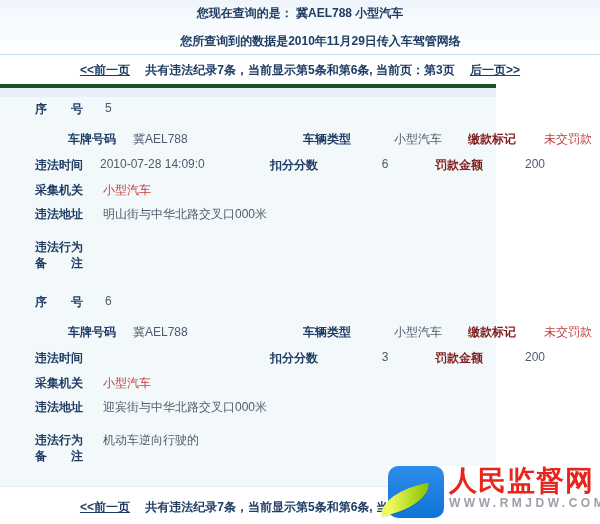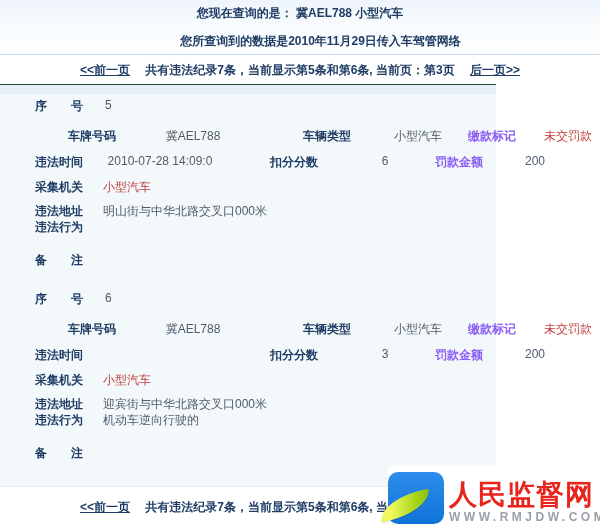--- a/index.html
+++ b/index.html
@@ -18,43 +18,43 @@
   
   .pagination { position:absolute; left:0; width:600px; height:28px; line-height:28px;
                 text-align:center; font-size:12px; font-weight:bold; color:#1e3c64; background:#fff; }
   .pagination.top { top:56px; }
   .pagination.bottom { top:492px; height:30px; line-height:30px; }
   .pglink { color:#1e3c64; text-decoration:underline; cursor:pointer; margin:0 6px; }
   .pgsummary { margin:0 6px; }
 
   
   .records { position:absolute; top:84px; left:0; width:496px; height:403px;
-             background:#f3f8fb; border-top:1px solid #14532d; border-bottom:1px solid #e2edf5; }
+             background:#f3f8fb; border-top:4px solid #14532d; border-bottom:1px solid #e2edf5; }
   .records::before { content:""; position:absolute; top:0; left:0; width:100%; height:9px;
              background:#e7f0f8; }
   .record { position:absolute; left:0; width:600px; }
   .record.r0 { top:13px; }
   .record.r1 { top:206px; }
   .row { position:absolute; left:0; width:600px; height:16px; font-size:12px; }
   .row.y0 { top:0; } .row.y1 { top:30px;margin-left:33px; } .row.y2 { top:56px; } .row.y3 { top:81px; }
-  .row.y4 { top:105px; } .row.y5 { top:121px; } .row.y6 { top:154px;text-align:right; }
+  .row.y4 { top:105px; } .row.y5 { top:138px; } .row.y6 { top:154px;text-align:right; }
   .lbl  { position:absolute; left:35px;  font-weight:bold; color:#1e3c64; white-space:pre; }
   .lbl2 { position:absolute; left:270px; font-weight:bold; color:#1e3c64; }
-  .lbl3 { position:absolute; left:435px; font-weight:bold; color:#8b5cf6; }
+  .lbl3 { position:absolute; left:435px; font-weight:bold; color:#7f1d1d; }
   .val  { color:#4f5b6b; }
   .vseq { position:absolute; left:105px; }
-  .v1   { position:absolute; left:100px; width:120px; text-align:center; }
+  .v1   { position:absolute; left:100px; width:120px; text-align:left; }
   .v2   { position:absolute; left:340px; width:90px;  text-align:center; }
   .v3   { position:absolute; left:490px; width:90px;  text-align:center; }
   .vfull{ position:absolute; left:103px; white-space:nowrap; }
   .red  { color:#bf3d3c; }
 
   
   .watermark { position:absolute; left:388px; top:466px; width:185px; height:58px;
-               background:#ffffff; display:flex; align-items:flex-end; z-index:5; }
+               background:#ffffff; display:flex; align-items:flex-start; z-index:5; }
   .logo-box { position:relative; width:56px; height:52px; border-radius:10px;
               background:linear-gradient(#2d8ceb,#0f74d8); flex:none; }
   .leaf { position:absolute; left:-9px; top:21px; width:52px; height:25px;
           background:linear-gradient(100deg,#eef75c 25%,#a7d41a 70%,#7fba08 100%);
           border-radius:100% 0 100% 0; transform:rotate(-10deg);
           box-shadow:0 1px 1px rgba(0,0,0,.15); }
   .logo-text { margin-left:5px; }
   .site-name { font-size:28px; font-weight:bold; color:#e8251c; line-height:1.05;
                letter-spacing:1px; white-space:nowrap; }
   .site-url  { font-size:12px; font-weight:bold; color:#9ba1a8; letter-spacing:3.5px;

